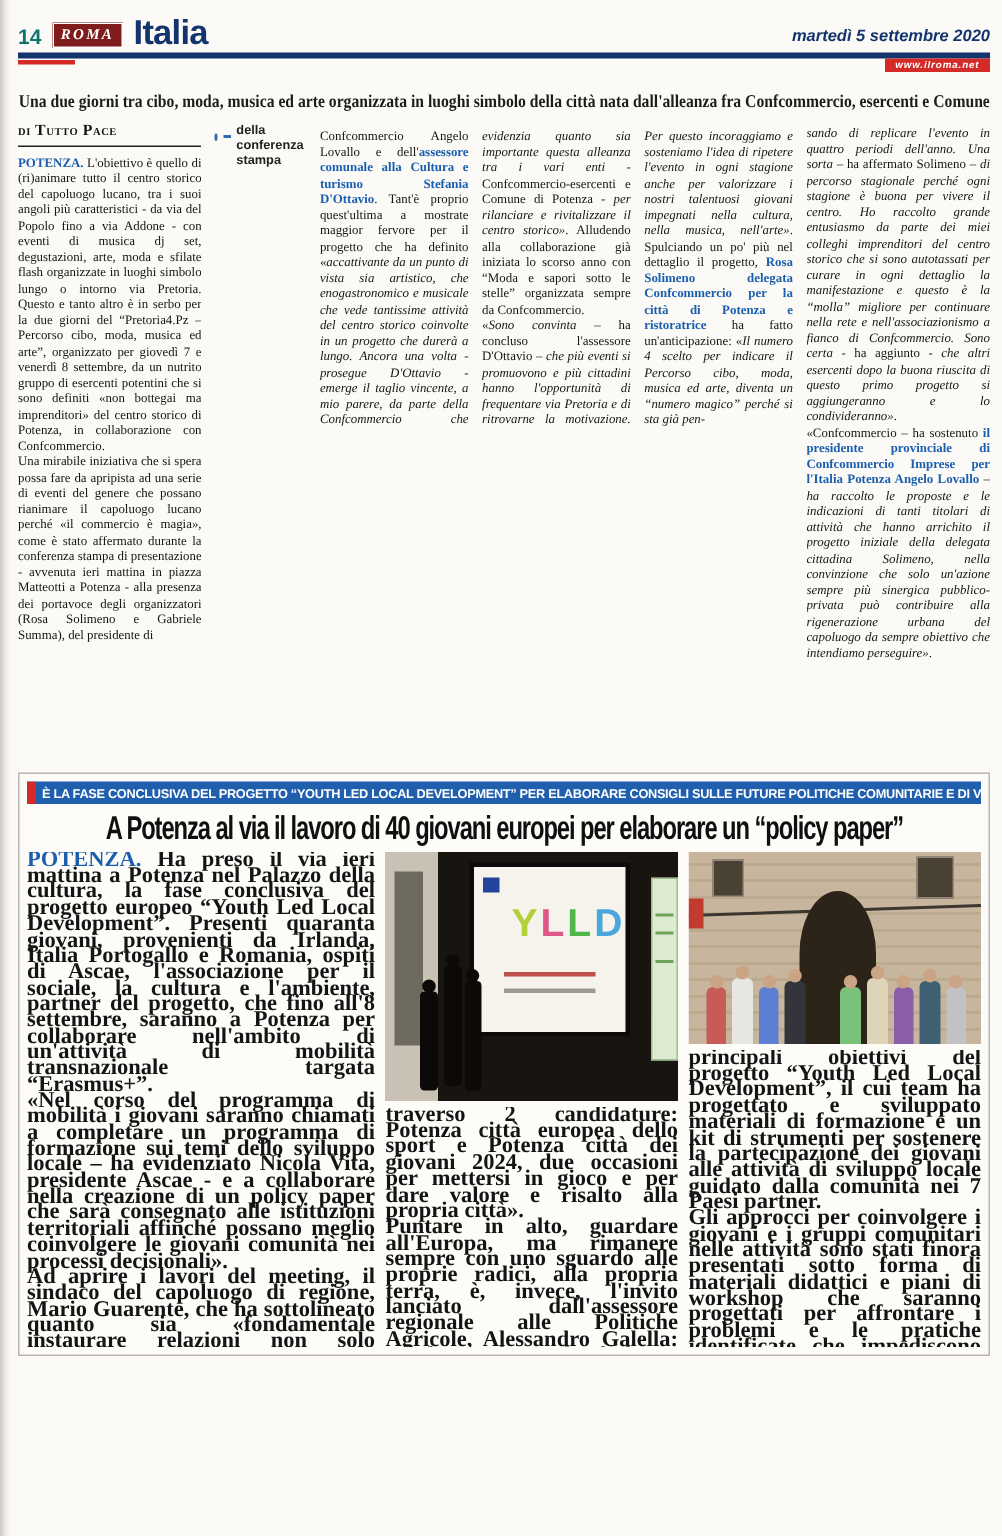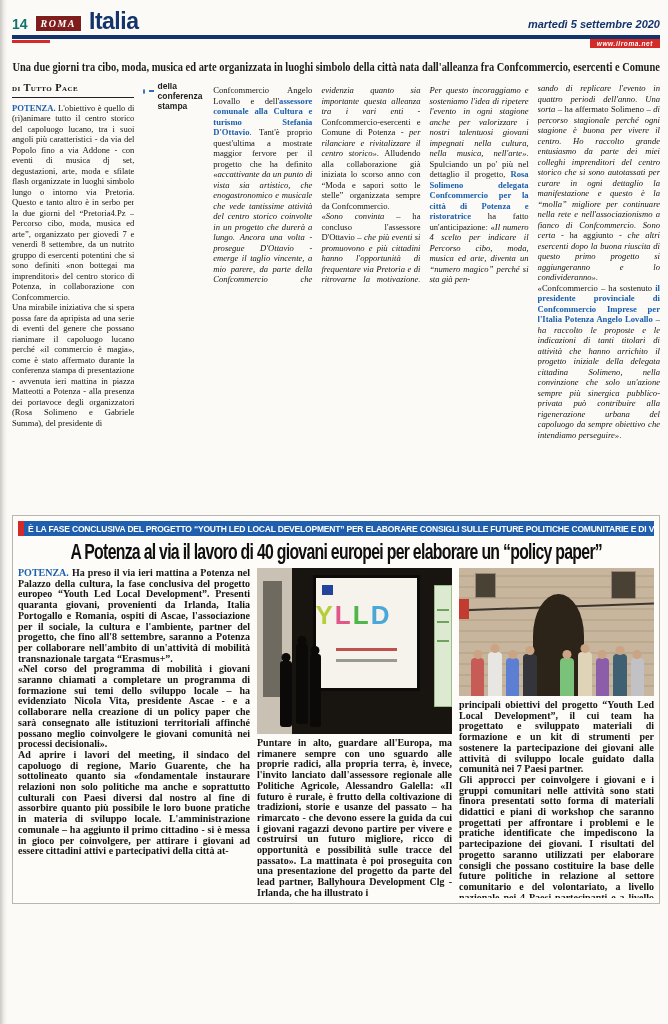--- a/index.html
+++ b/index.html
@@ -71,30 +71,30 @@
   .tbl{position:absolute;left:38%;bottom:0;width:26%;height:12%;background:#2e2b27}
   .mag{position:absolute;left:44%;bottom:7%;width:8%;height:6%;background:#c76b33;transform:rotate(-8deg)}
 
   
   .art2box{margin-top:8px;border:1px solid #b9b6b0;padding:5px;background:#fdfcf9}
   .kicker{display:flex;align-items:center;background:#1f5fae;height:15px;overflow:hidden}
   .rednotch{width:6px;height:15px;background:#d42a28;flex:none}
   .kicker span.kt{color:#fff;font:700 8.5px "Liberation Sans",sans-serif;letter-spacing:-.2px;white-space:nowrap;padding-left:4px}
   h2{margin:3px 0 2px;font-family:"Liberation Sans",sans-serif;font-weight:700;font-size:22px;letter-spacing:-1px;color:#0f0f0f;white-space:nowrap;width:139%;transform:scaleX(.72);transform-origin:0 50%;text-align:center}
   .art2grid{display:grid;grid-template-columns:232px 1fr 1fr;gap:7px;height:330px;overflow:hidden;margin-top:3px}
-  .a2txt{font-size:10px;line-height:10.7px;font-weight:700;text-align:justify;overflow:hidden}
+  .a2txt{font-size:15px;line-height:10.7px;font-weight:700;text-align:justify;overflow:hidden}
   .a2col{display:flex;flex-direction:column;overflow:hidden}
 
   
   .photo2{position:relative;height:166px;background:#181410;overflow:hidden;margin-bottom:4px;flex:none}
   .p2wall{position:absolute;left:0;top:0;width:18%;height:100%;background:#c9c2b4}
   .p2door{position:absolute;left:3%;top:8%;width:10%;height:70%;background:#6e6a5f}
   .screen{position:absolute;left:30%;top:6%;width:52%;height:66%;background:#f5f3ec;box-shadow:0 0 0 3px #0d0b09}
   .eu{position:absolute;left:6%;top:6%;width:11%;height:10%;background:#24449c}
-  .ylld{position:absolute;left:0;top:20%;width:100%;text-align:left;font:700 26px "Liberation Sans",sans-serif;letter-spacing:2px}
+  .ylld{position:absolute;left:0;top:20%;width:100%;text-align:right;font:700 26px "Liberation Sans",sans-serif;letter-spacing:2px}
   .scrl{position:absolute;left:20%;width:60%;height:3px}
   .sl1{top:64%;background:#c0504d}
   .sl2{top:74%;background:#9a9a94}
   .rollup2{position:absolute;right:0;top:10%;width:9%;height:74%;background:#dcead2;box-shadow:inset 0 0 0 1px #9dbd8a}
   .rl{position:absolute;left:15%;width:70%;height:2px;background:#6fa35c}
   .rl1{top:20%}.rl2{top:30%}.rl3{top:45%}
   .fg{position:absolute;background:#0c0a08;border-radius:3px}
   .fg::before{content:"";position:absolute;left:50%;top:-8px;transform:translateX(-50%);width:9px;height:9px;border-radius:50%;background:#0c0a08}
   .f1{left:20%;bottom:6%;width:6%;height:48%}
   .f2{left:27%;bottom:4%;width:6%;height:44%}
@@ -224,20 +224,21 @@
           <div class="rollup2">
             <div class="rl rl1"></div>
             <div class="rl rl2"></div>
             <div class="rl rl3"></div>
           </div>
           <div class="fg f3"></div>
           <div class="fg f1"></div>
           <div class="fg f2"></div>
         </div>
         <div class="a2txt">
+            <p><span>traverso 2 candidature: Potenza città europea dello sport e Potenza città dei giovani 2024, due occasioni per mettersi in gioco e per dare valore e risalto alla propria città».</span></p>
             <p><span>Puntare in alto, guardare all'Europa, ma rimanere sempre con uno sguardo alle proprie radici, alla propria terra, è, invece, l'invito lanciato dall'assessore regionale alle Politiche Agricole, Alessandro Galella: «Il futuro è rurale, è frutto della coltivazione di tradizioni, storie e usanze del passato – ha rimarcato - che devono essere la guida da cui i giovani ragazzi devono partire per vivere e costruirsi un futuro migliore, ricco di opportunità e possibilità sulle tracce del passato». La mattinata è poi proseguita con una presentazione del progetto da parte del lead partner, Ballyhoura Development Clg - Irlanda, che ha illustrato i</span></p>
           </div>
       </div>
 
       <div class="a2col">
         <div class="photo3">
           <div class="p3w p3w1"></div>
           <div class="p3w p3w2"></div>
           <div class="wire"></div>
           <div class="redsign"></div>

